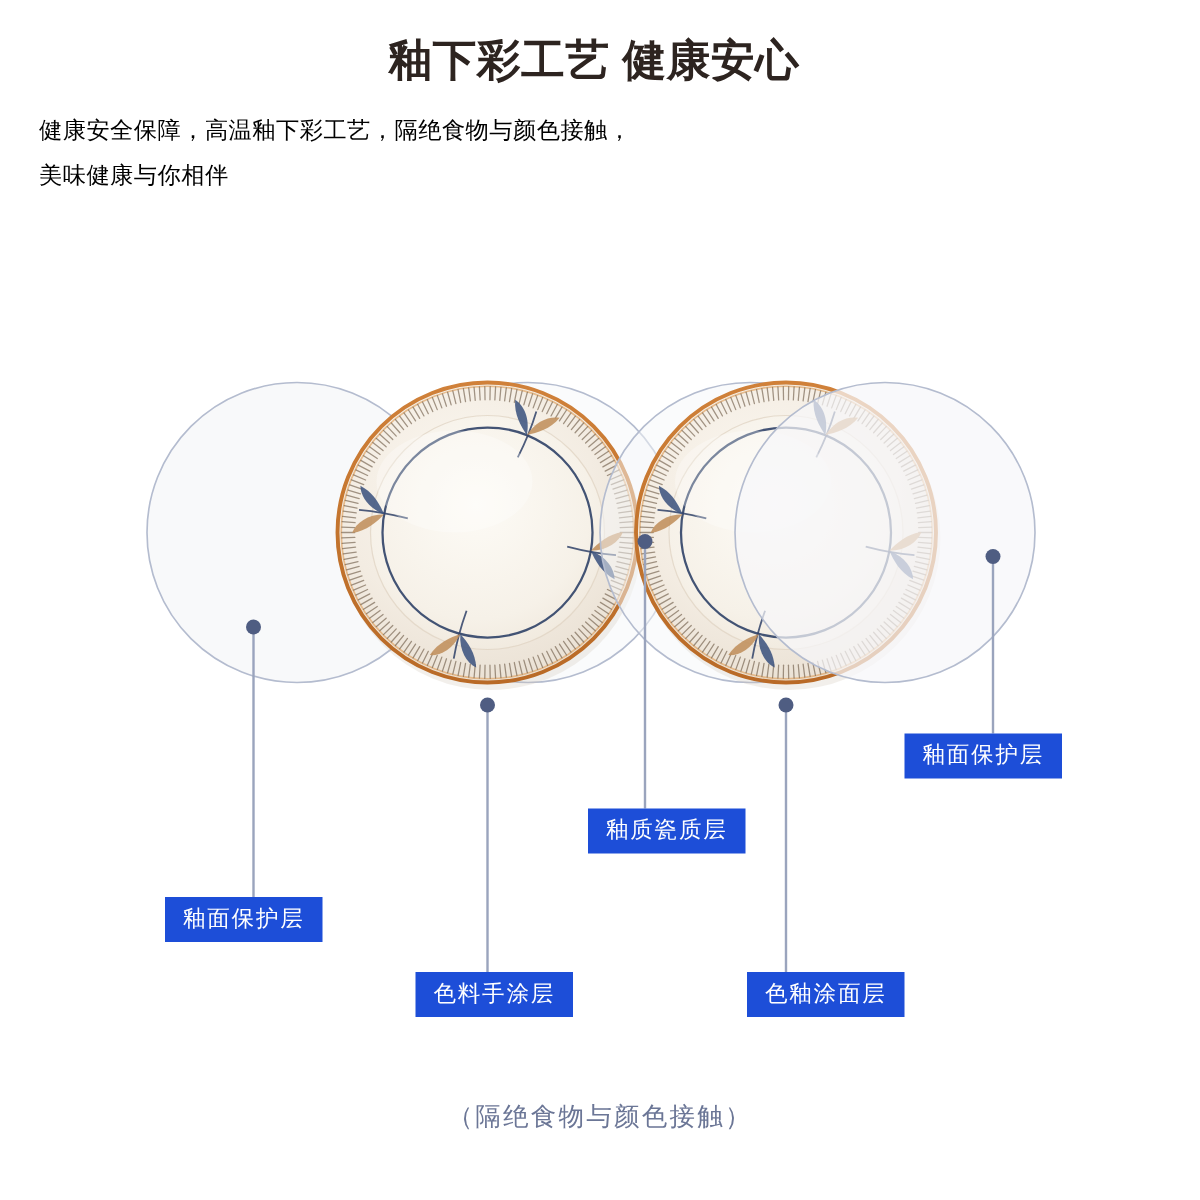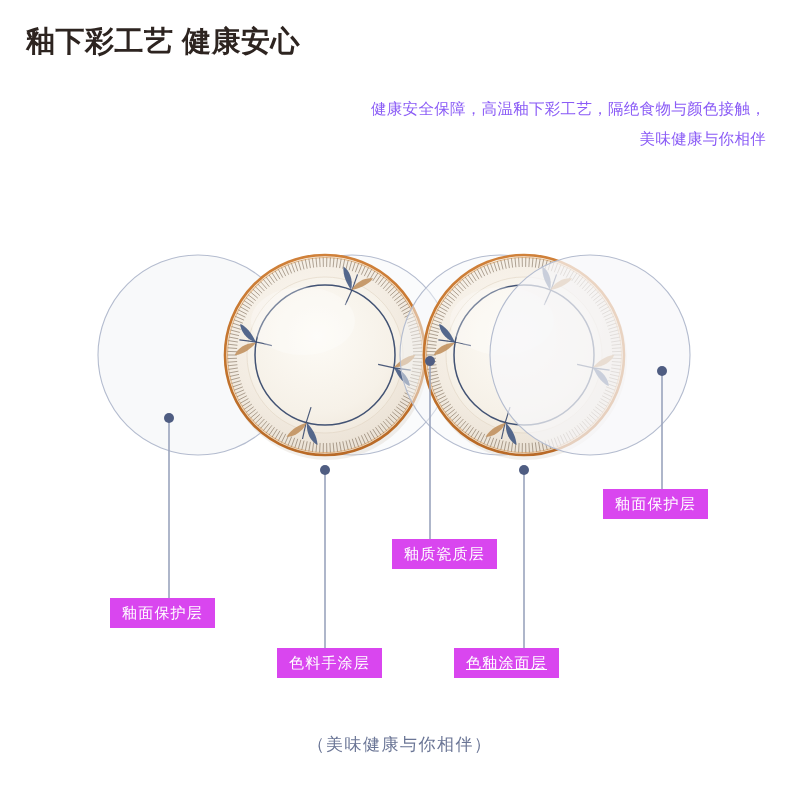--- a/index.html
+++ b/index.html
@@ -13,39 +13,39 @@
 
   
   .header { position:absolute; left:26px; top:20px; width:740px; }
   .headline {
     font-size:29px;
     font-weight:bold;
     color:#2d2420;
     letter-spacing:0.5px;
     line-height:42px;
     white-space:nowrap;
+    text-align:center;
   }
   .subtitle {
-    margin-top:32px;
+    margin-top:11px;
     font-size:15.5px;
-    color:#8b5cf6;
+    color:#000000;
     line-height:30px;
     letter-spacing:0.3px;
     white-space:nowrap;
-    text-align:right;
   }
 
   
   .stage { position:absolute; left:0; top:225px; width:800px; height:300px; }
   .stage svg { display:block; }
 
   
   .badge {
     position:absolute;
-    background:#d946ef;
+    background:#1d4ed8;
     color:#ffffff;
     font-size:15px;
     letter-spacing:1.2px;
     padding:7px 12px 8px 12px;
     white-space:nowrap;
     line-height:1;
   }
 
   
   .caption {
@@ -336,17 +336,17 @@
     <line x1="524" y1="470" x2="524" y2="648" stroke="#9aa4bd" stroke-width="1.6"></line>
     <circle cx="524" cy="470" r="5" fill="#4f5d82"></circle>
     <line x1="662" y1="371" x2="662" y2="489" stroke="#9aa4bd" stroke-width="1.6"></line>
     <circle cx="662" cy="371" r="5" fill="#4f5d82"></circle>
   </svg>
 
 <div id="badges">
     <div class="badge" style="left: 110px; top: 598px;">釉面保护层</div>
     <div class="badge" style="left: 265px; top: 648px; margin-left: 12px;">色料手涂层</div>
     <div class="badge" style="left: 392px; top: 539px;">釉质瓷质层</div>
-    <div class="badge" style="left: 454px; top: 648px; text-decoration: underline;">色釉涂面层</div>
+    <div class="badge" style="left: 498px; top: 648px;">色釉涂面层</div>
     <div class="badge" style="left: 603px; top: 489px;">釉面保护层</div>
   </div>
 
-<div class="caption">（美味健康与你相伴）</div>
+<div class="caption">（隔绝食物与颜色接触）</div>
 
 </body></html>

